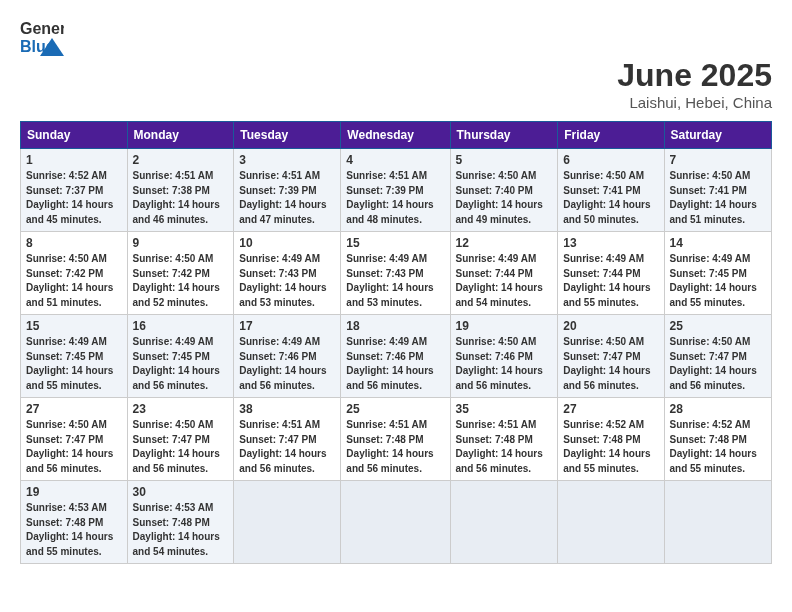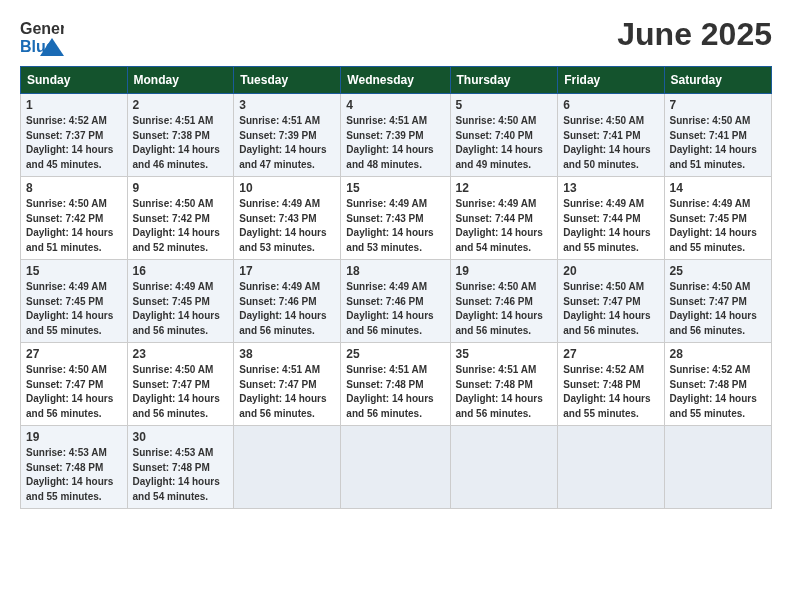--- a/index.html
+++ b/index.html
@@ -22,37 +22,38 @@
       align-items: flex-start;
       margin-bottom: 10px;
     }
     .logo {
       display: flex;
       align-items: center;
       gap: 4px;
     }
     .title-block {
       text-align: right;
+      margin-top: 41px;
     }
     .title-month {
       font-size: 32px;
       font-weight: bold;
       color: #333;
     }
     .title-location {
       font-size: 15px;
       color: #555;
     }
     .calendar-table {
       width: 100%;
       border-collapse: collapse;
       font-size: 10.5px;
     }
     .calendar-table thead th {
-      background: #14532d;
+      background: #4c1d95;
       color: #fff;
       text-align: left;
       padding: 6px 6px;
       font-size: 12px;
       font-weight: bold;
       border: 1px solid #1a5a9a;
     }
     .calendar-table tbody td {
       border: 1px solid #ccc;
       vertical-align: top;
@@ -91,20 +92,21 @@
   <div class="header">
     <div class="logo">
       <svg width="44" height="40" viewBox="0 0 44 40">
         <text x="0" y="18" font-family="Arial" font-size="16" font-weight="bold" fill="#333">General</text>
         <polygon points="32,22 44,40 20,40" fill="#1a6bb5"></polygon>
         <text x="0" y="36" font-family="Arial" font-size="16" font-weight="bold" fill="#1a6bb5">Blue</text>
       </svg>
     </div>
     <div class="title-block">
       <div class="title-month">June 2025</div>
+      <div class="title-location">Laishui, Hebei, China</div>
     </div>
   </div>
 
   <table class="calendar-table">
     <thead>
       <tr id="header-row">
           <th>Sunday</th>
           <th>Monday</th>
           <th>Tuesday</th>
           <th>Wednesday</th>

